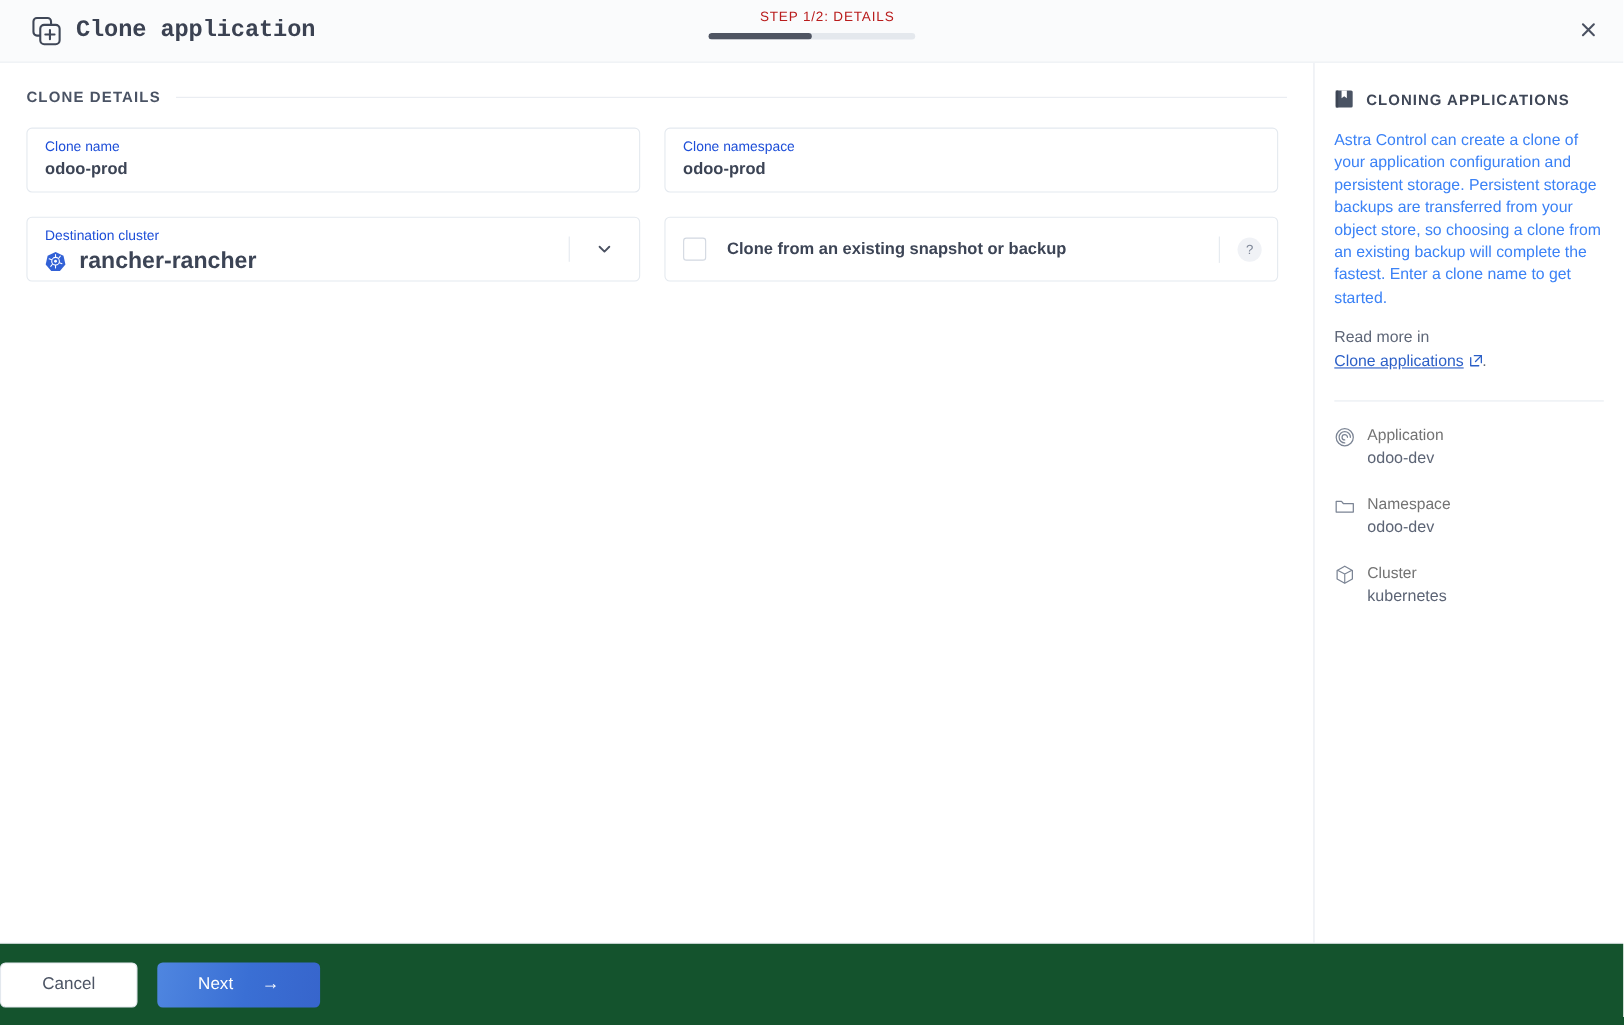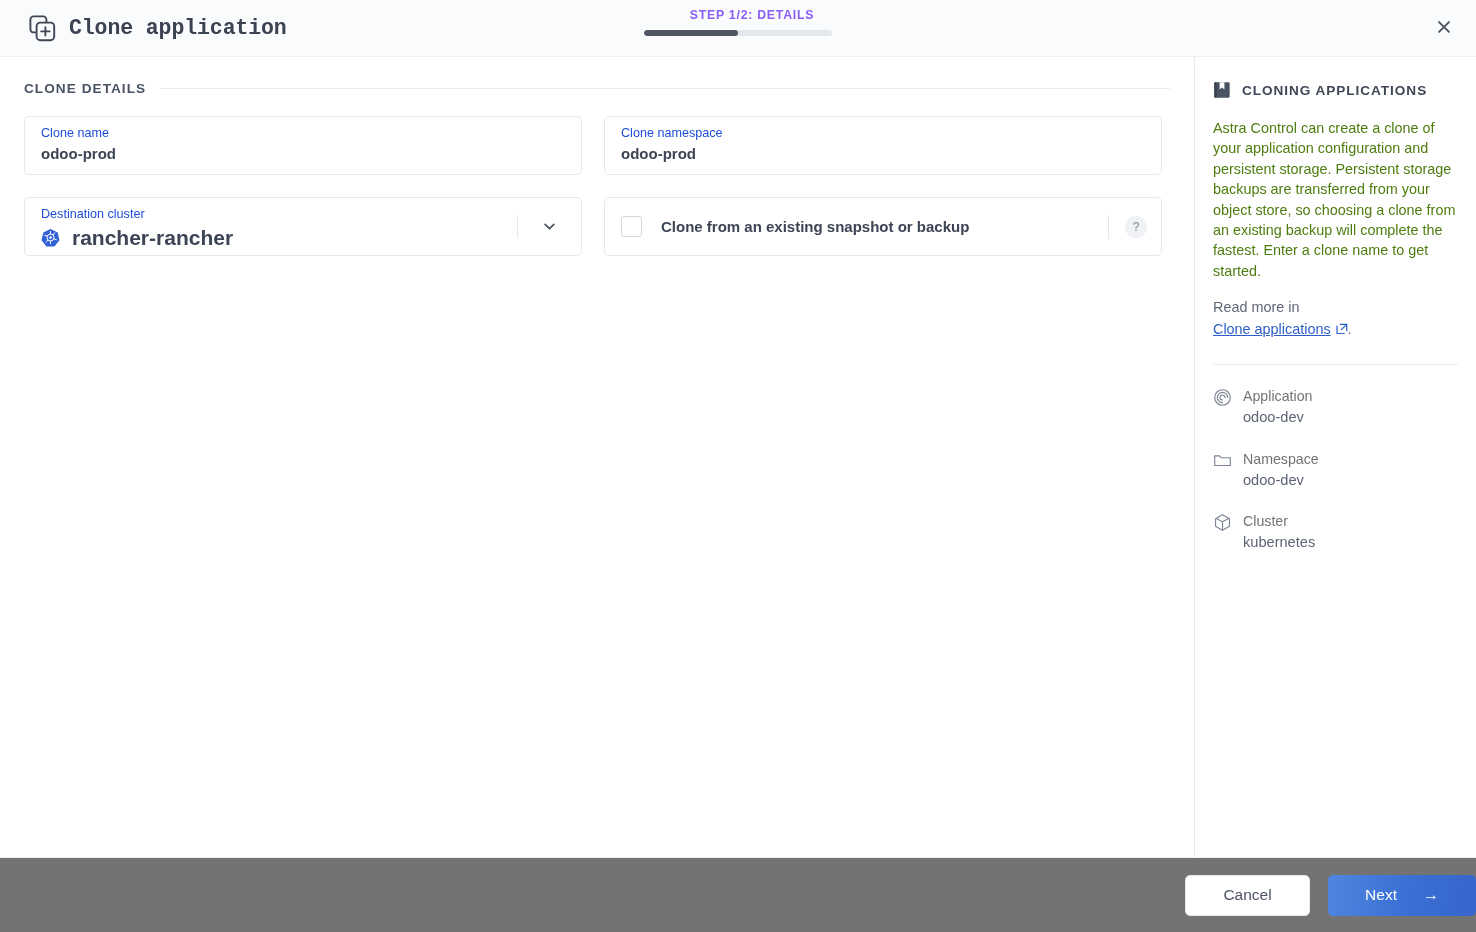--- a/index.html
+++ b/index.html
@@ -48,23 +48,23 @@
     position: absolute;
     left: 0; right: 0;
     top: 8px;
     display: flex;
     flex-direction: column;
     align-items: center;
     pointer-events: none;
   }
   .step-label {
     font-size: 12.3px;
-    font-weight: bold;
+    font-weight: normal;
     letter-spacing: 0.75px;
-    color: #8b5cf6;
+    color: #b91c1c;
     margin-left: 28px;
   }
   .progress-track {
     margin-top: 8px;
     width: 188px;
     height: 6px;
     border-radius: 3px;
     background: #e4e8ed;
     overflow: hidden;
   }
@@ -236,21 +236,21 @@
   .book-icon { width: 18px; height: 18px; display:block; }
   .sb-title {
     font-size: 13.6px;
     font-weight: bold;
     letter-spacing: 0.95px;
     color: #3f4757;
   }
   .sb-para {
     font-size: 14.4px;
     line-height: 20.4px;
-    color: #4d7c0f;
+    color: #3b82f6;
     margin: 0 0 16px 0;
   }
   .sb-readmore {
     font-size: 14.4px;
     line-height: 21.5px;
     color: #5f6778;
   }
   .sb-link {
     color: #2b5fc7;
     text-decoration: underline;
@@ -285,23 +285,23 @@
     line-height: 1.45;
     margin-top: 1px;
   }
 
   
   .footer {
     flex: 0 0 74px;
     height: 74px;
     display: flex;
     align-items: center;
-    justify-content: flex-end;
+    justify-content: flex-start;
     gap: 18px;
-    background: #737373;
+    background: #14532d;
   }
   .btn {
     font-family: "Liberation Sans", sans-serif;
     cursor: pointer;
     border-radius: 5px;
     font-size: 15.5px;
   }
   .btn-cancel {
     width: 125px; height: 41px;
     background: #fff;

